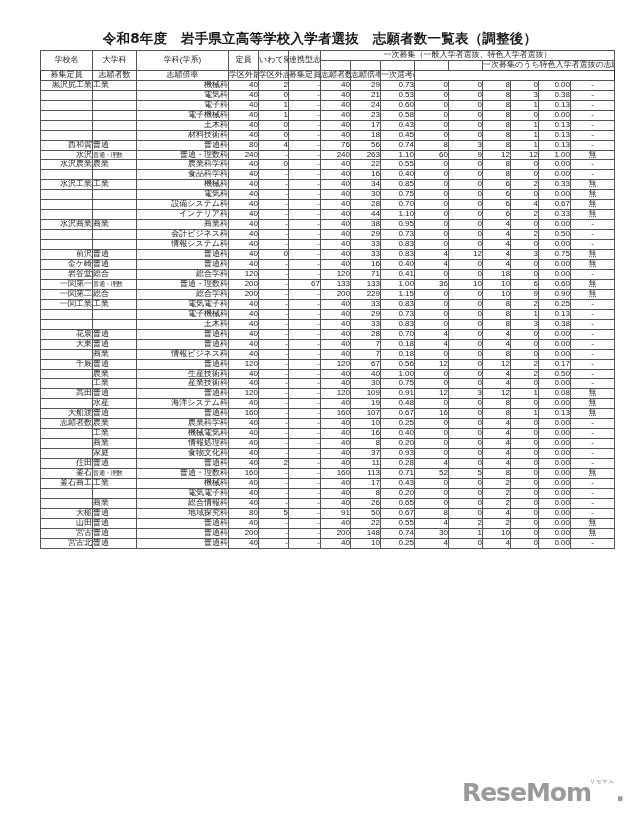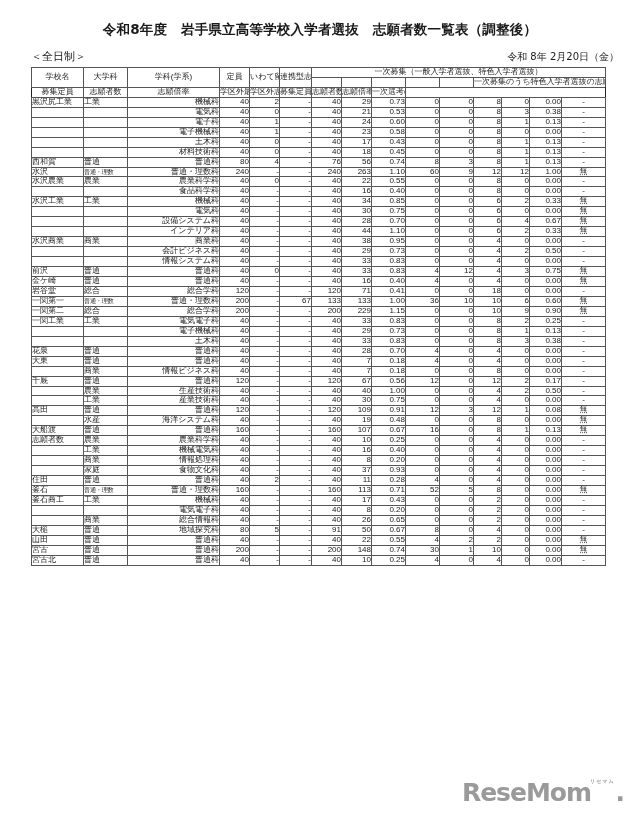--- a/index.html
+++ b/index.html
@@ -3,21 +3,21 @@
 <meta charset="utf-8">
 <title>令和8年度 岩手県立高等学校入学者選抜 志願者数一覧表（調整後）</title>
 <style>
   html,body{margin:0;padding:0;background:#ffffff;}
   body{
     width:640px;height:819px;
     font-family:"Liberation Serif","DejaVu Serif",serif;
     color:#1a1a1a;
     -webkit-font-smoothing:none;
   }
-  .page{position:relative;width:640px;height:819px;box-sizing:border-box;padding:7px;}
+  .page{position:relative;width:640px;height:819px;box-sizing:border-box;padding:16px;}
 
   
   .doc-title{
     text-align:center;
     font-size:13.5px;
     font-weight:bold;
     letter-spacing:.2px;
     padding-top:14px;
     padding-bottom:2px;
     font-family:"DejaVu Sans","Liberation Sans",sans-serif;
@@ -62,21 +62,21 @@
   th.vtxt{
     font-size:7.4px;
     line-height:1.12;
     white-space:normal;
     word-break:break-all;
     padding:1px 1px;
   }
   th.grp{font-size:8.4px;padding:2px 0;}
   th.grp2{font-size:8px;padding:1px 0;line-height:1.2;}
 
-  td.c-school{padding-left:3px;font-size:8.4px;text-align:left;}
+  td.c-school{padding-left:3px;font-size:8.4px;text-align:right;}
   td.c-major{padding-left:3px;font-size:8.4px;text-align:left;}
   td.c-major.small{font-size:6.2px;letter-spacing:-0.3px;}
   td.c-dept{padding-left:4px;font-size:8.6px;text-align:right;}
   td.num{text-align:right;padding-right:3px;font-size:8.2px;}
   td.ctr{text-align:center;font-size:8.2px;}
   .bl-strong{border-left:1.4px solid #222 !important;}
   .bt-strong{border-top:1.1px solid #333 !important;}
 
   
   .logo{
@@ -100,24 +100,20 @@
     font-weight:bold;
   }
 </style>
 </head>
 <body>
 
 <div class="page">
 
   <div class="doc-title">令和8年度　岩手県立高等学校入学者選抜　志願者数一覧表（調整後）</div>
 
-  <div class="subhead">
-    <div class="left">＜全日制＞</div>
-    <div class="right">令和 8年 2月20日（金）</div>
-  </div>
 
   <div class="tbl-wrap">
     <table class="grid">
       <colgroup>
         <col style="width:52px">
           <col style="width:44px">
           <col style="width:92px">
         <col style="width:30px">
           <col style="width:30px">
           <col style="width:32px">

